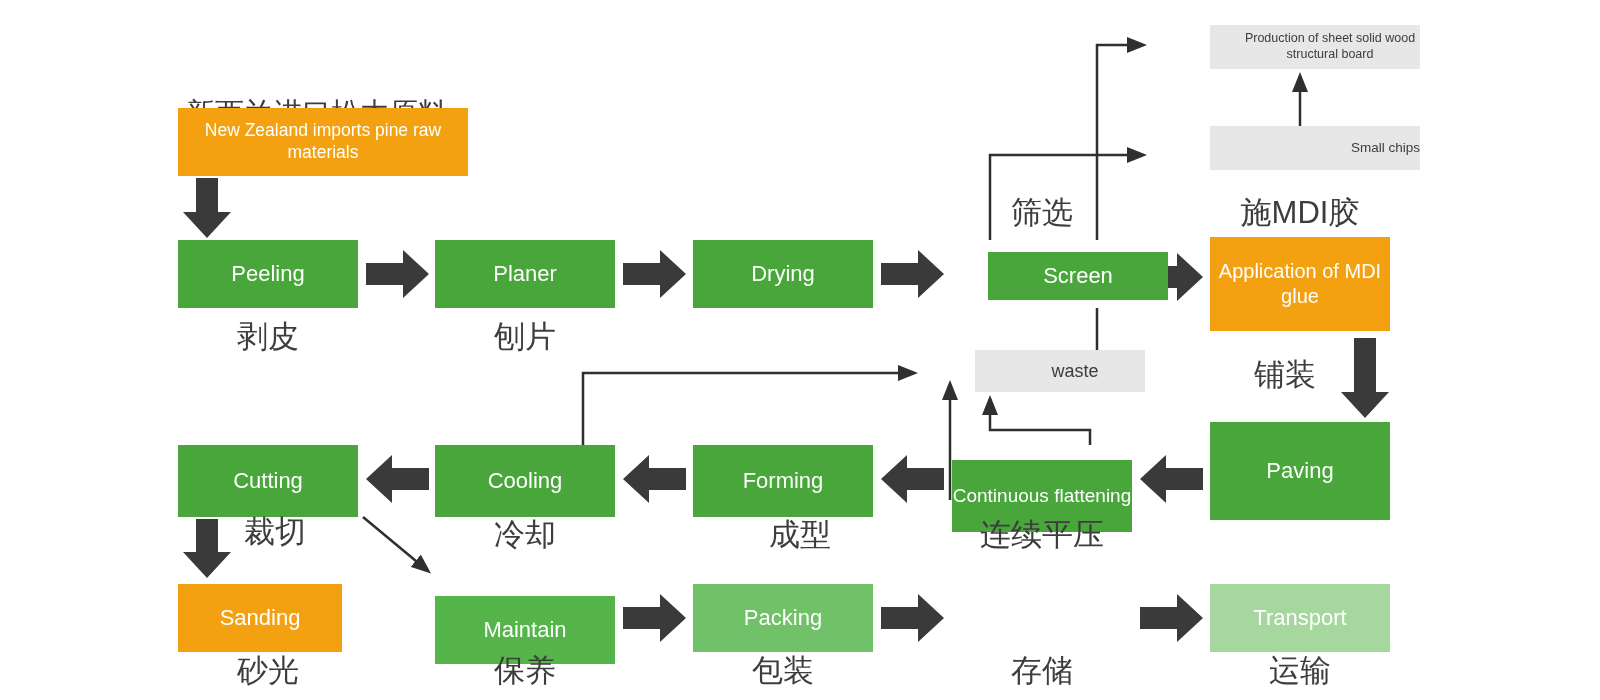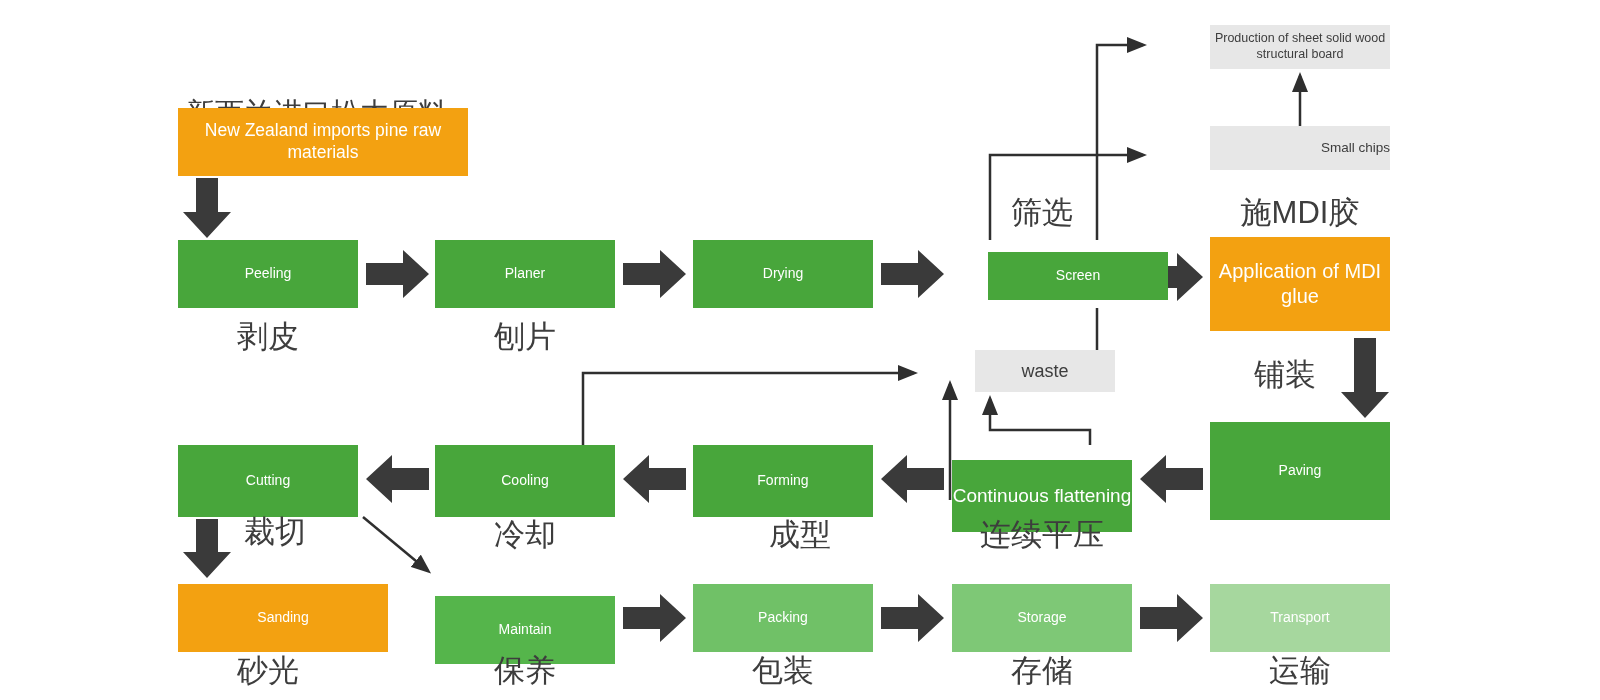--- a/index.html
+++ b/index.html
@@ -2,42 +2,42 @@
 <html style="--green-dark: #48a63b; --green-maintain: #55b54b; --green-packing: #70c167; --green-storage: #7ec876; --green-transport: #a6d79e; --orange: #f3a111; --gray-box: #e7e7e7; --arrow-fill: #3a3a3a; --line: #2f2f2f; --text-dark: #3d3d3d; --text-white: #ffffff;"><head>
 <meta charset="utf-8">
 <style>
   html,body{margin:0;padding:0;background:#ffffff;}
   #canvas{
     position:relative;width:1600px;height:700px;overflow:hidden;background:#ffffff;
     font-family:"Liberation Sans","DejaVu Sans",sans-serif;
   }
   .box{
     position:absolute;display:flex;align-items:center;justify-content:center;
-    text-align:center;color:#fff;font-size:14px;line-height:1.25;
+    text-align:center;color:#fff;font-size:22px;line-height:1.25;
   }
   .green{background:var(--green-dark,#48a63b);}
   .orange{background:var(--orange,#f3a111);}
-  .grayb{background:var(--gray-box,#e7e7e7);color:var(--text-dark,#3d3d3d);}
+  .grayb{background:var(--gray-box,#e7e7e7);color:var(--text-dark,#3d3d3d);padding-left:30px;}
   .cap{
     position:absolute;color:var(--text-dark,#3d3d3d);font-size:31px;
     text-align:center;white-space:nowrap;line-height:1.1;
   }
   
   #b-source    {left:178px;top:108px;width:290px;height:68px;font-size:17.5px;}
   #b-peeling   {left:178px;top:240px;width:180px;height:68px;}
   #b-planer    {left:435px;top:240px;width:180px;height:68px;}
   #b-drying    {left:693px;top:240px;width:180px;height:68px;}
   #b-screen    {left:952px;top:252px;width:180px;height:48px;margin-left:36px;}
   #b-mdi       {left:1210px;top:237px;width:180px;height:94px;font-size:20px;}
   #b-paving    {left:1210px;top:422px;width:180px;height:98px;}
   #b-flattening{left:952px;top:460px;width:180px;height:72px;font-size:19px;}
   #b-forming   {left:693px;top:445px;width:180px;height:72px;}
   #b-cooling   {left:435px;top:445px;width:180px;height:72px;}
   #b-cutting   {left:178px;top:445px;width:180px;height:72px;}
-  #b-sanding   {left:178px;top:584px;width:210px;height:68px;}
+  #b-sanding   {left:178px;top:584px;width:164px;height:68px;}
   #b-maintain  {left:435px;top:584px;width:180px;height:68px;background:var(--green-maintain,#55b54b);margin-top:12px;}
   #b-packing   {left:693px;top:584px;width:180px;height:68px;background:var(--green-packing,#70c167);}
   #b-storage   {left:952px;top:584px;width:180px;height:68px;background:var(--green-storage,#7ec876);}
   #b-transport {left:1210px;top:584px;width:180px;height:68px;background:var(--green-transport,#a6d79e);}
   
   #b-production{left:1210px;top:25px;width:180px;height:44px;font-size:12.5px;line-height:1.25;}
   #b-chips     {left:1210px;top:126px;width:180px;height:44px;font-size:13.5px;justify-content:flex-end;}
   #b-waste     {left:975px;top:350px;width:140px;height:42px;font-size:18px;}
   
   #c-title     {left:186px;top:58px;font-size:29px;text-align:left;margin-top:40px;}
@@ -138,23 +138,20 @@
   </div>
   <div class="box orange" id="b-sanding">
     <span>Sanding</span>
   </div>
   <div class="box" id="b-maintain">
     <span>Maintain</span>
   </div>
   <div class="box" id="b-packing">
     <span>Packing</span>
   </div>
-  <div class="box" id="b-storage">
-    <span>Storage</span>
-  </div>
   <div class="box" id="b-transport">
     <span>Transport</span>
   </div>
 
   <div class="box grayb" id="b-production">
     <span>Production of sheet solid wood structural board</span>
   </div>
   <div class="box grayb" id="b-chips">
     <span>Small chips</span>
   </div>

